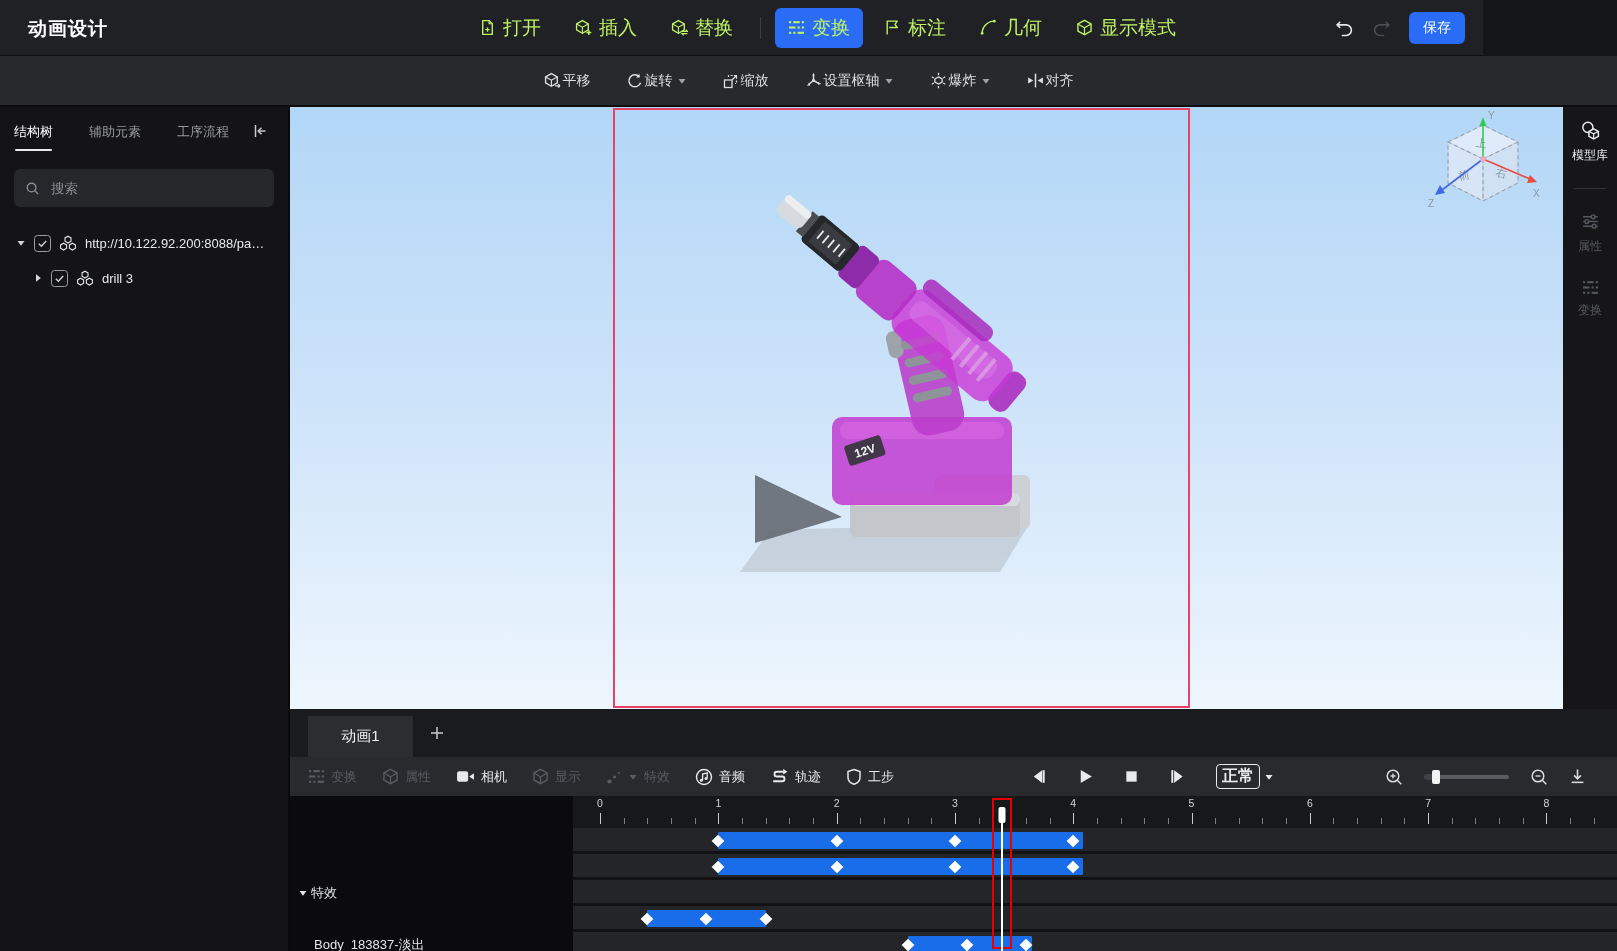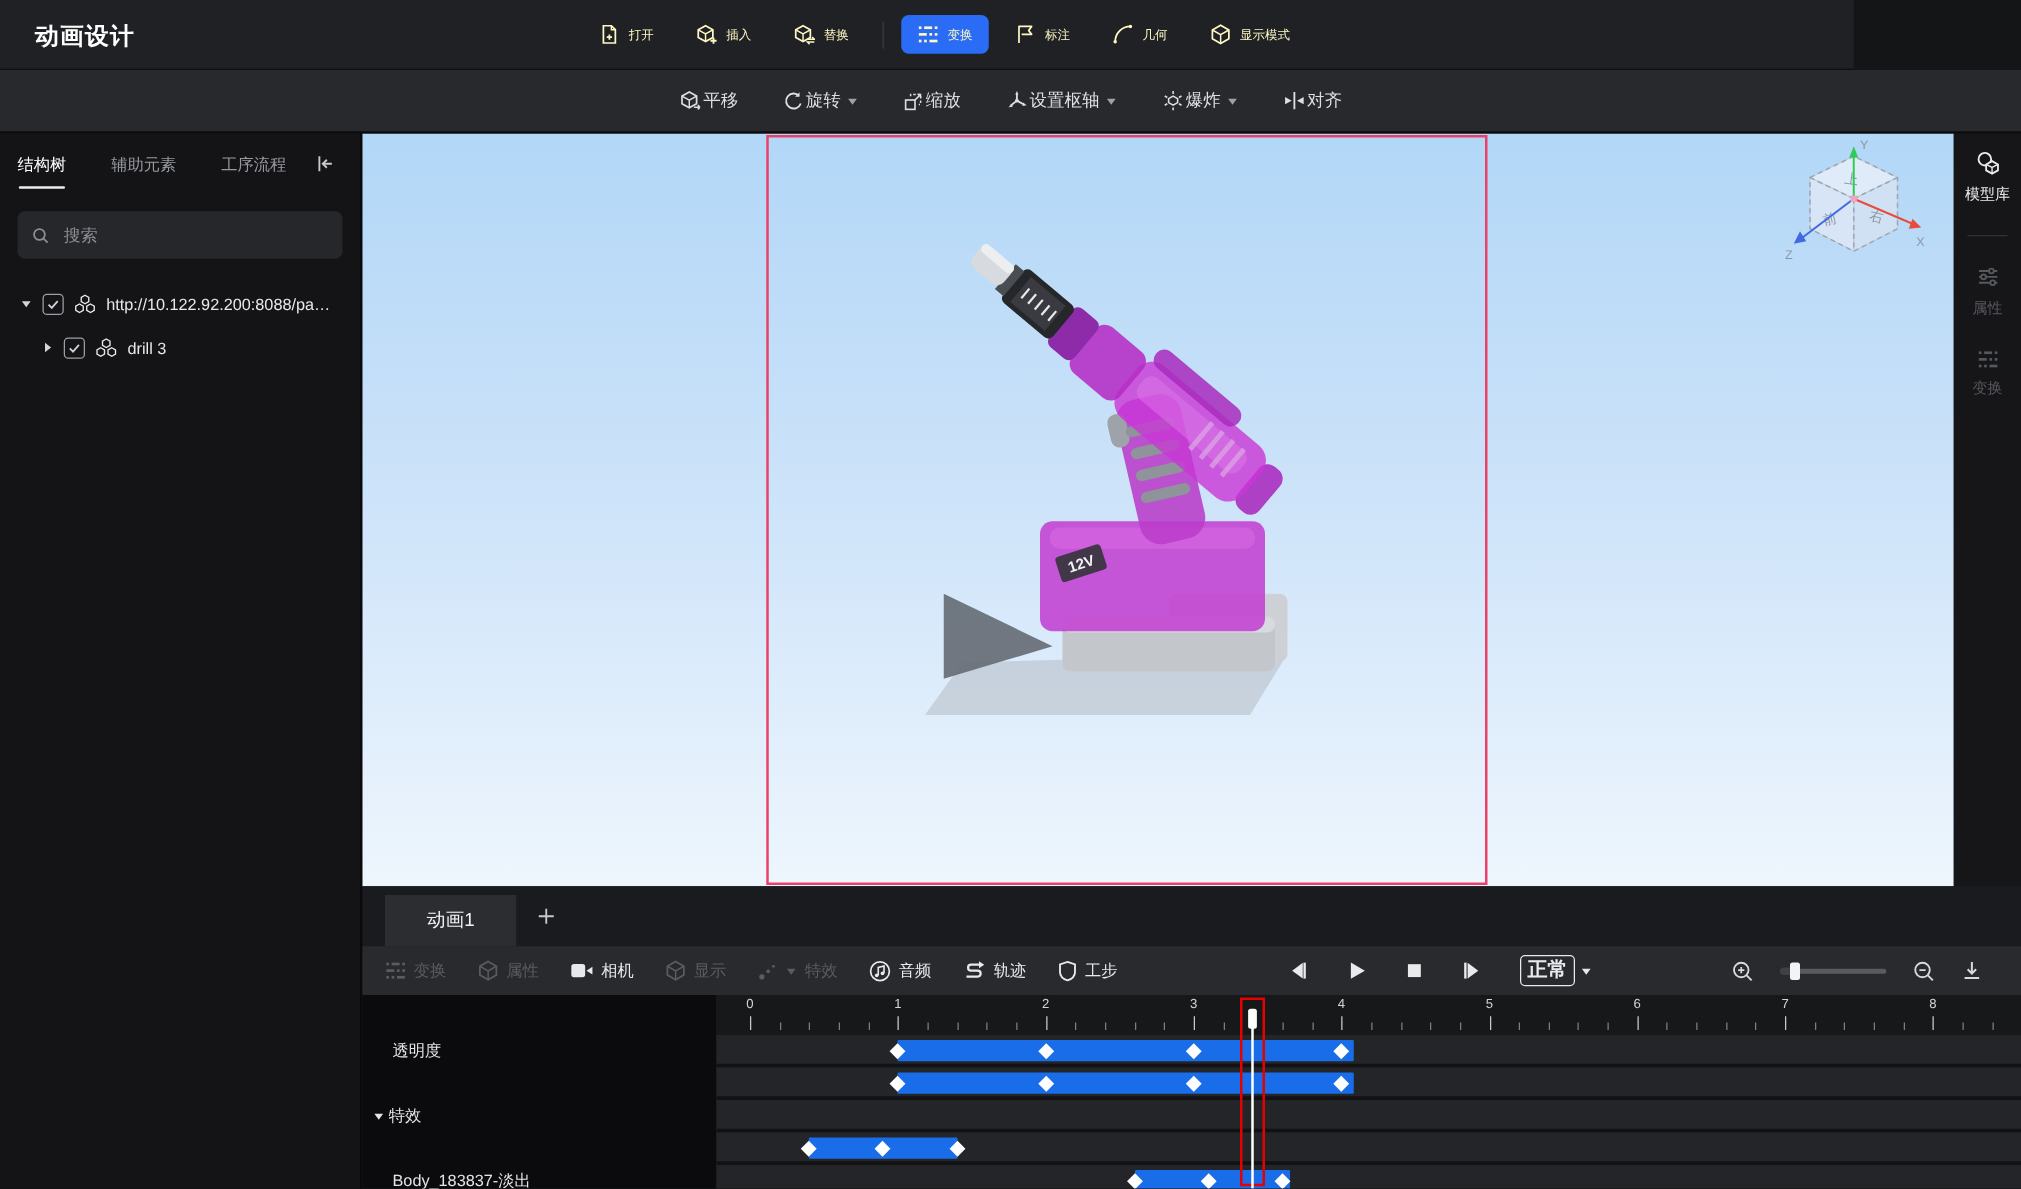--- a/index.html
+++ b/index.html
@@ -5,21 +5,21 @@
   html,body{margin:0;padding:0;}
   body{width:1617px;height:951px;overflow:hidden;position:relative;background:#141517;
        font-family:"Liberation Sans",sans-serif;color:#e7e9ec;-webkit-font-smoothing:antialiased;}
   .icon{display:inline-flex;align-items:center;justify-content:center;line-height:0;}
   .icon svg{display:block;}
 
   
   .topbar{position:absolute;left:0;top:0;width:1483px;height:55px;background:#202125;border-bottom:1px solid #0e0e10;}
   .app-title{position:absolute;left:28px;top:16px;font-size:19px;font-weight:bold;color:#fff;letter-spacing:1px;}
   .topbar-menu{position:absolute;left:466px;top:0;height:55px;display:flex;align-items:center;gap:8px;}
-  .menu-item{display:flex;align-items:center;gap:7px;padding:7px 13px;font-size:10px;color:#fef9c3;border-radius:6px;cursor:pointer;white-space:nowrap;}
+  .menu-item{display:flex;align-items:center;gap:7px;padding:7px 13px;font-size:19px;color:#bef264;border-radius:6px;cursor:pointer;white-space:nowrap;}
   .menu-item.active{background:#2a6cf6;}
   .menu-sep{width:1px;height:22px;background:#3a3c41;margin:0 6px;}
   .topbar-right{position:absolute;right:18px;top:0;height:55px;display:flex;align-items:center;gap:18px;}
   .ghost{color:#4a4d52;}
   .save-btn{background:#2a6cf6;color:#fff;font-size:14px;padding:7px 14px;border-radius:6px;cursor:pointer;}
 
   
   .toolbar2{position:absolute;left:0;top:56px;width:1617px;height:49px;background:#28292d;display:flex;align-items:center;justify-content:center;gap:36px;border-bottom:2px solid #0c0c0e;}
   .tb2-item{display:flex;align-items:center;gap:2px;font-size:14px;color:#dcdee1;white-space:nowrap;cursor:pointer;}
   .caret{color:#9ea1a7;margin-left:2px;}
@@ -158,20 +158,35 @@
       <div class="menu-item">
         <span class="icon">
           <svg viewBox="0 0 16 16" width="17" height="17">
             <path d="M8 1.2 14.2 4.7v6.6L8 14.8 1.8 11.3V4.7z" fill="none" stroke="currentColor" stroke-width="1.3"></path>
             <path d="M1.8 4.7 8 8.2l6.2-3.5M8 8.2v6.6" fill="none" stroke="currentColor" stroke-width="1.1"></path>
           </svg>
         </span>
         <span>显示模式</span>
       </div>
     </div>
+  <div class="topbar-right">
+    <span class="icon pbtn">
+        <svg viewBox="0 0 18 18" width="19" height="19">
+          <path d="M4.5 4 2 6.5 4.5 9" fill="none" stroke="currentColor" stroke-width="1.5" stroke-linecap="round" stroke-linejoin="round"></path>
+          <path d="M2.3 6.5h8.2a5 5 0 0 1 0 10H7" fill="none" stroke="currentColor" stroke-width="1.5" stroke-linecap="round"></path>
+        </svg>
+      </span>
+    <span class="icon pbtn ghost">
+        <svg viewBox="0 0 18 18" width="19" height="19">
+          <path d="M13.5 4 16 6.5 13.5 9" fill="none" stroke="currentColor" stroke-width="1.5" stroke-linecap="round" stroke-linejoin="round"></path>
+          <path d="M15.7 6.5H7.5a5 5 0 0 0 0 10H11" fill="none" stroke="currentColor" stroke-width="1.5" stroke-linecap="round"></path>
+        </svg>
+      </span>
+    <div class="save-btn">保存</div>
+  </div>
 </div>
 
 <div class="toolbar2" id="toolbar2">
     <div class="tb2-item">
       <span class="icon">
         <svg viewBox="0 0 16 16" width="17" height="17">
           <path d="M7 1.5 12.5 4.6v5.7L7 13.4 1.5 10.3V4.6z" fill="none" stroke="currentColor" stroke-width="1.3"></path>
           <path d="M1.5 4.6 7 7.7l5.5-3.1M7 7.7v5.7" fill="none" stroke="currentColor" stroke-width="1.1"></path>
           <path d="M10.5 13h4.5m0 0-1.6-1.6M15 13l-1.6 1.6" fill="none" stroke="currentColor" stroke-width="1.2"></path>
         </svg>
@@ -579,23 +594,20 @@
           <svg viewBox="0 0 16 16" width="17" height="17">
             <path d="M8 1.5V10M4.8 7 8 10.2 11.2 7" fill="none" stroke="currentColor" stroke-width="1.5"></path>
             <path d="M2.5 13.5h11" stroke="currentColor" stroke-width="1.5"></path>
           </svg>
         </span>
     </div>
   </div>
 
   <div class="tl-body">
     <div class="tl-labels" id="tl-labels">
-        <div class="tl-label-row" style="top: 32px; padding-left: 24px;">
-          <span>透明度</span>
-        </div>
         <div class="tl-label-row" style="top: 84px; padding-left: 8px;">
           <span class="icon gcaret">
             <svg viewBox="0 0 10 10" width="10" height="10">
               <path d="M1.5 3h7L5 7.8z" fill="currentColor"></path>
             </svg>
           </span>
           <span>特效</span>
         </div>
         <div class="tl-label-row" style="top: 136px; padding-left: 24px;">
           <span>Body_183837-淡出</span>

